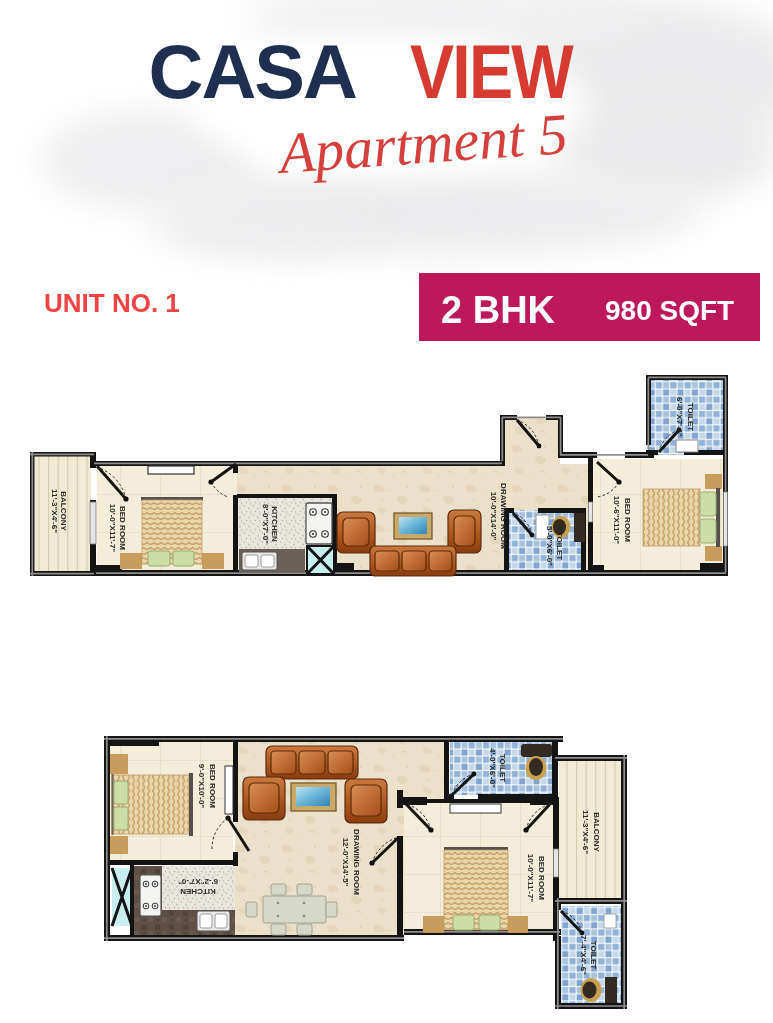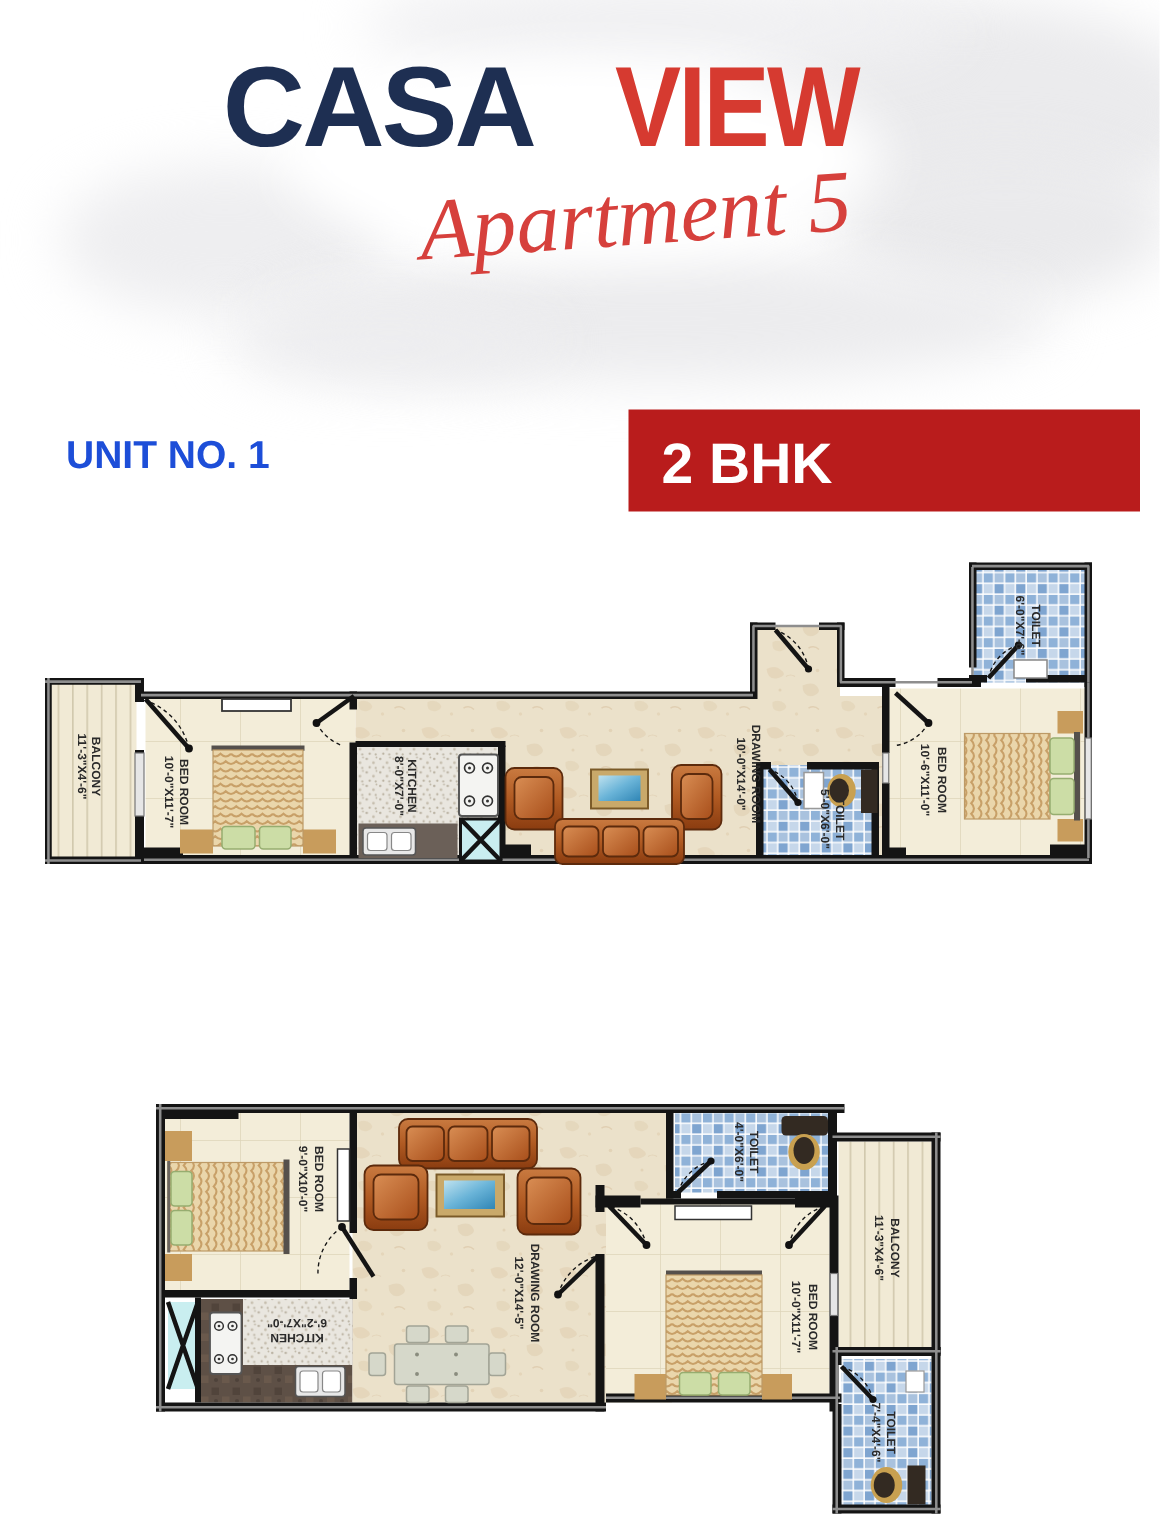--- a/index.html
+++ b/index.html
@@ -2,41 +2,42 @@
 <html><head>
 <meta charset="utf-8">
 <style>
   html,body{margin:0;padding:0;}
   body{width:773px;height:1023px;background:#ffffff;font-family:"Liberation Sans",sans-serif;overflow:hidden;}
   .page{position:relative;width:635px;height:1023px;background:#fff;}
   .cloud{position:absolute;border-radius:50%;filter:blur(18px);}
   .title{position:absolute;top:28px;left:-14px;width:773px;text-align:center;font-weight:bold;font-size:76px;letter-spacing:-2px;word-spacing:38px;color:#1e2f52;margin:0;}
   .title .red{color:#d63a30;display:inline-block;transform:scaleX(0.87);transform-origin:left center;}
   .script{position:absolute;top:110px;left:37px;width:773px;text-align:center;font-family:"Liberation Serif",serif;font-style:italic;font-weight:normal;font-size:58px;color:#d6403c;margin:0;transform:rotate(-4deg);}
-  .unit{position:absolute;font-weight:bold;font-size:26px;color:#1d4ed8;letter-spacing:0px;}
-  .banner{position:absolute;left:419px;top:273px;width:341px;height:68px;background:#b91c1c;}
+  .unit{position:absolute;font-weight:bold;font-size:26px;color:#ef4444;letter-spacing:0px;}
+  .banner{position:absolute;left:419px;top:273px;width:341px;height:68px;background:#be185d;}
   .banner .bhk{position:absolute;left:22px;top:16px;font-size:38px;font-weight:bold;color:#fff;}
   .banner .sqft{position:absolute;left:186px;top:22px;font-size:28px;font-weight:bold;color:#fff;}
   svg{position:absolute;left:0;top:0;}
 </style>
 </head>
 <body>
 <div class="page">
   <div class="cloud" style="left:40px;top:110px;width:220px;height:100px;background:#eeeef0;"></div>
   <div class="cloud" style="left:470px;top:0px;width:340px;height:150px;background:#ebebed;"></div>
   <div class="cloud" style="left:560px;top:100px;width:220px;height:100px;background:#eaeaec;"></div>
   <div class="cloud" style="left:180px;top:170px;width:520px;height:85px;background:#ececee;"></div>
   <div class="cloud" style="left:150px;top:200px;width:220px;height:55px;background:#ededef;"></div>
   <div class="cloud" style="left:240px;top:-15px;width:400px;height:65px;background:#f0f0f2;"></div>
   <div class="cloud" style="left:190px;top:40px;width:400px;height:130px;background:#ffffff;"></div>
   <h1 class="title">CASA <span class="red">VIEW</span></h1>
   <div class="script">Apartment 5</div>
   <div class="unit" style="left:44px;top:288px;">UNIT NO. 1</div>
   <div class="banner">
       <span class="bhk">2 BHK</span>
+      <span class="sqft">980 SQFT</span>
     </div>
   <svg width="773" height="1023" viewBox="0 0 773 1023">
     <defs>
       <pattern id="tile" width="14.4" height="14.4" patternUnits="userSpaceOnUse">
         <rect width="14.4" height="14.4" fill="#ffffff"></rect>
         <rect x="0.6" y="0.6" width="6.2" height="6.2" fill="#7fa5d0"></rect>
         <rect x="7.8" y="0.6" width="6.2" height="6.2" fill="#c6d7ea"></rect>
         <rect x="0.6" y="7.8" width="6.2" height="6.2" fill="#a9c2de"></rect>
         <rect x="7.8" y="7.8" width="6.2" height="6.2" fill="#8fb2d8"></rect>
       </pattern>

